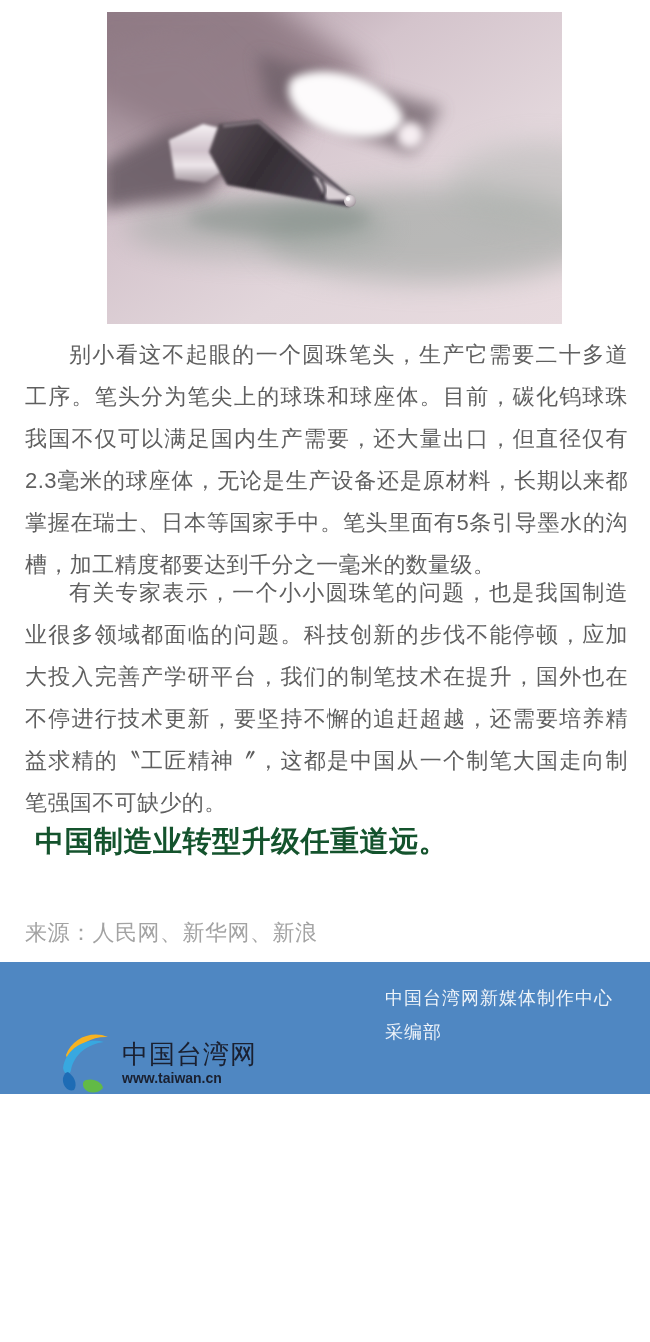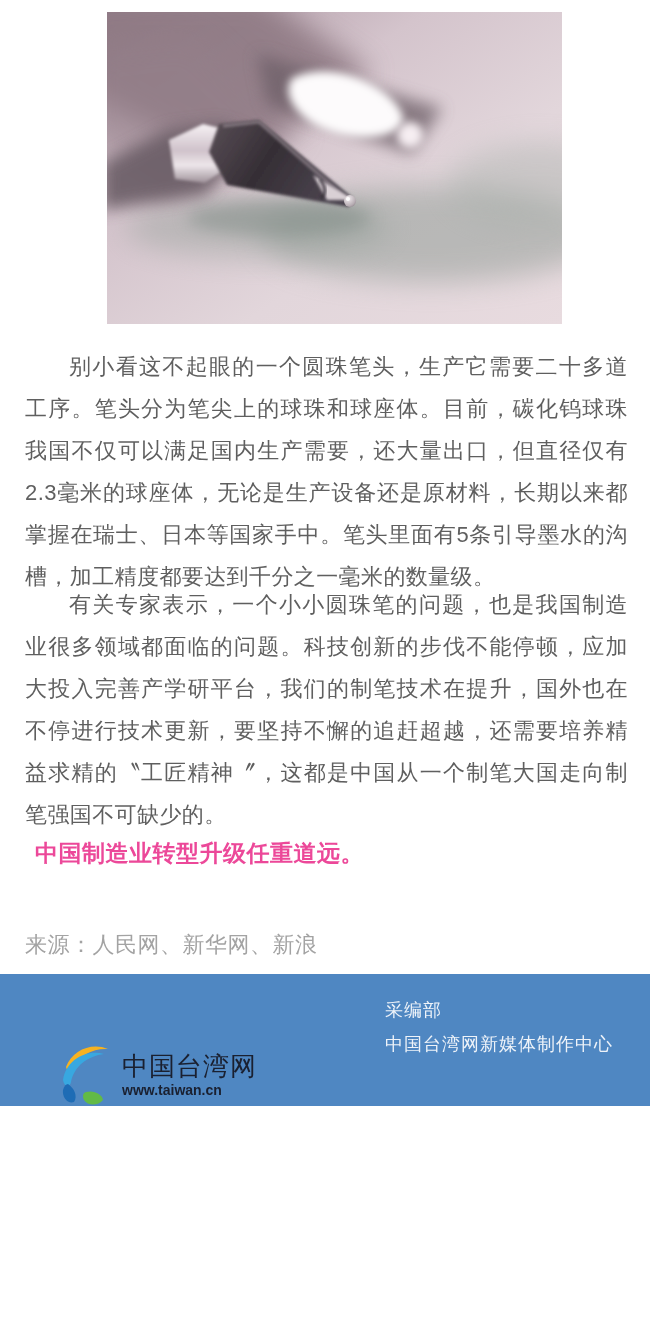--- a/index.html
+++ b/index.html
@@ -15,40 +15,40 @@
   .hero {
     width: 455px;
     height: 312px;
     margin: 12px 0 0 107px;
     overflow: hidden;
   }
   .hero svg { display: block; }
 
   
   .article {
-    padding: 22px 22px 0 25px;
+    padding: 10px 22px 0 25px;
     color: #5f5f5f;
   }
   .article p {
     margin: 0;
     font-size: 22px;
     line-height: 42px;
     letter-spacing: 0.4px;
     text-align: justify;
     text-indent: 2em;
   }
   .article p + p { margin-top: -14px; }
 
   .article-heading {
     margin: 2px 0 16px 10px;
-    font-size: 23px;
+    font-size: 29px;
     line-height: 30px;
     font-weight: bold;
     letter-spacing: 0.5px;
-    color: #ec4899;
+    color: #14532d;
   }
 
   .article-source {
     margin: 64px 0 0 0;
     font-size: 22px;
     line-height: 26px;
     color: #a3a3a3;
     letter-spacing: 0.5px;
   }
 
@@ -182,17 +182,17 @@
       <path d="M8 44 C14 48 18 56 14 62 C8 64 2 58 3 50 C4 46 6 44 8 44 Z" fill="#1E6CB5"></path>
       <path d="M26 52 C34 50 42 54 43 60 C38 66 28 66 24 60 C22 56 23 53 26 52 Z" fill="#62BA46"></path>
     </svg>
     <div class="brand-col">
       <div class="brand-name">中国台湾网</div>
       <div class="brand-url">www.taiwan.cn</div>
     </div>
   </div>
 
   <div class="footer-info">
+    <div class="dept">中国台湾网新媒体制作中心</div>
     <div class="dept">采编部</div>
-    <div class="dept">中国台湾网新媒体制作中心</div>
 
   </div>
 </div>
 
 </body></html>

